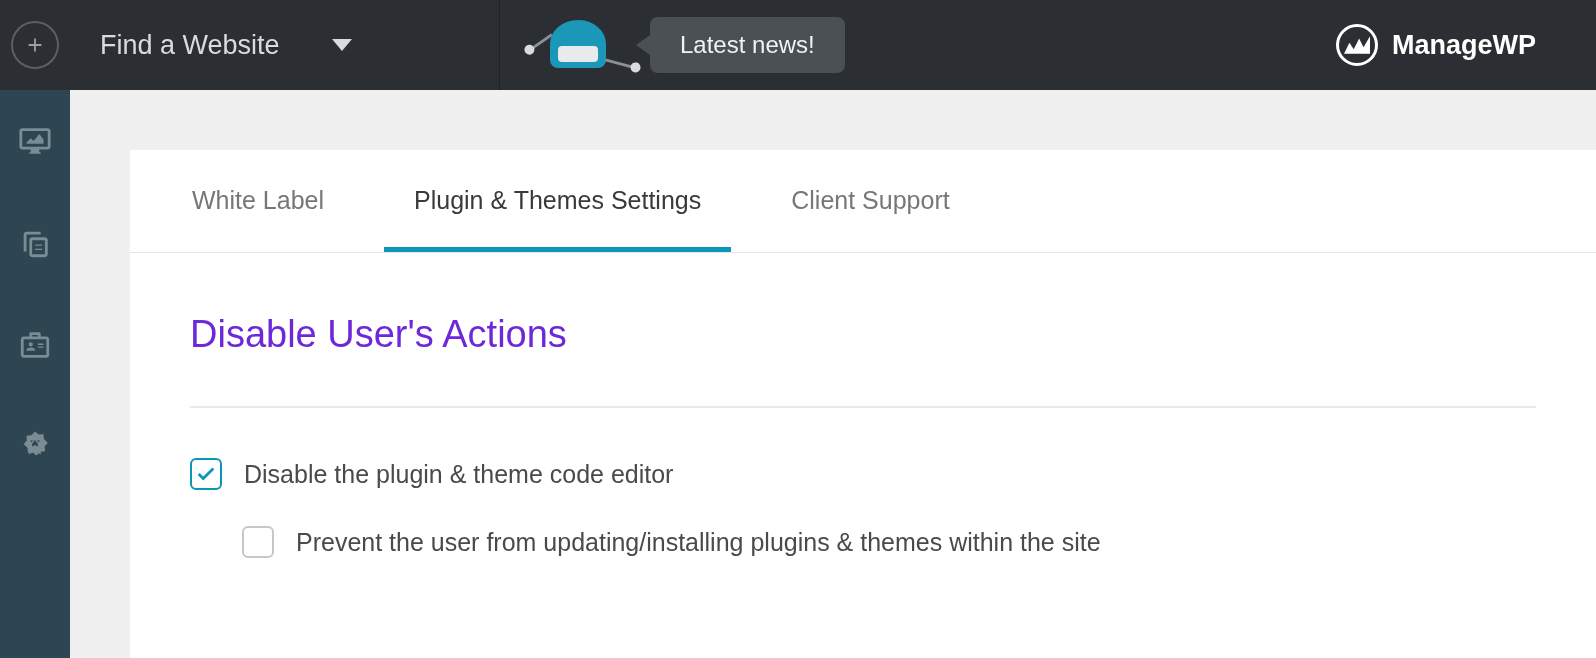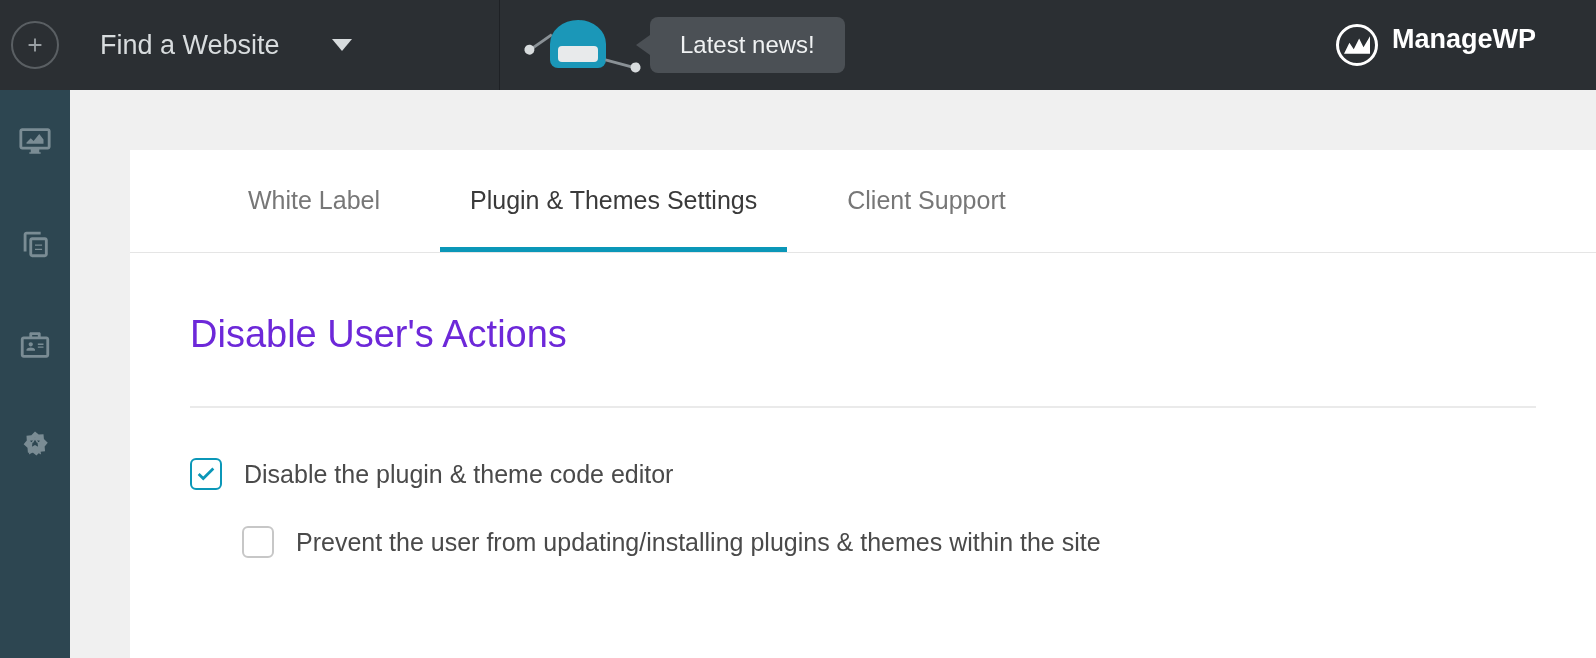--- a/index.html
+++ b/index.html
@@ -178,20 +178,21 @@
       width: 0;
       height: 0;
       border-top: 10px solid transparent;
       border-bottom: 10px solid transparent;
       border-right: 14px solid #4b5055;
     }
     .brand {
       margin-left: auto;
       margin-right: 60px;
       display: flex;
+      align-items: center;
       gap: 14px;
       cursor: pointer;
     }
     .brand-logo {
       width: 42px;
       height: 42px;
       border: 3px solid #fff;
       border-radius: 50%;
       display: flex;
       align-items: center;
@@ -219,21 +220,21 @@
       overflow: auto;
     }
     .card {
       background: #fff;
       margin: 60px 0 0 60px;
       min-height: 540px;
     }
     .tabs {
       display: flex;
       border-bottom: 1px solid #e5e5e5;
-      padding-left: 88px;
+      padding-left: 32px;
     }
     .tab {
       padding: 36px 30px 32px 30px;
       font-size: 25px;
       color: #777;
       cursor: pointer;
       border-bottom: 5px solid transparent;
       margin-right: 30px;
     }
     .tab.active {

